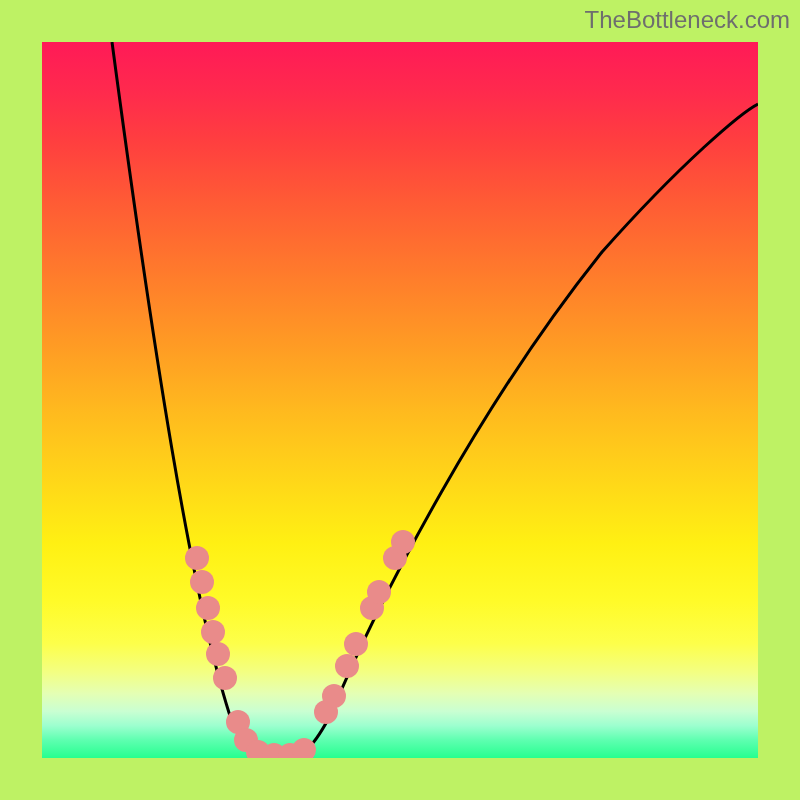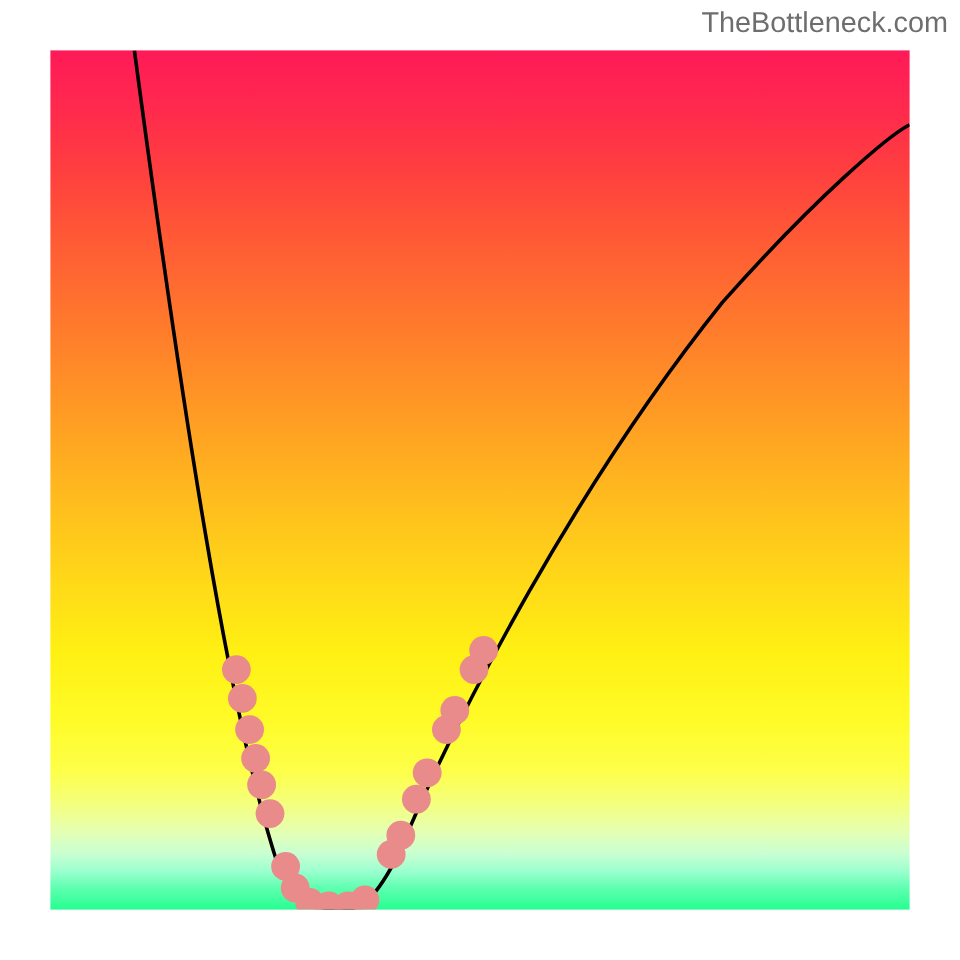--- a/index.html
+++ b/index.html
@@ -9,21 +9,21 @@
     height: 800px;
     background: #000;
     overflow: hidden;
   }
   .frame {
     position: absolute;
     left: 0;
     top: 0;
     width: 800px;
     height: 800px;
-    background: #ffffff;
+    background: #bef264;
   }
   .plot-area {
     position: absolute;
     left: 42px;
     top: 42px;
     width: 716px;
     height: 716px;
     background: linear-gradient(to bottom,
       #ff1a57 0%,
       #ff2a4d 7%,

